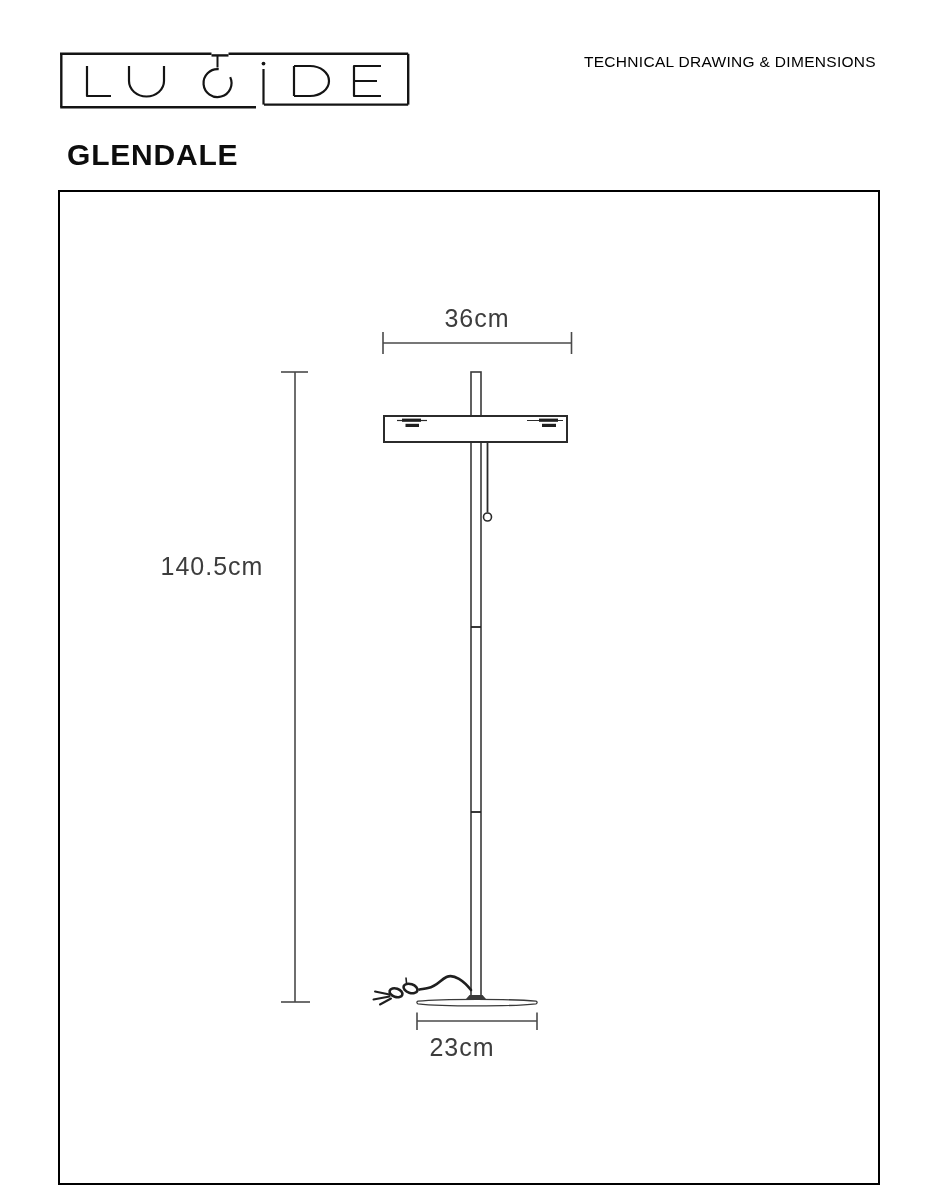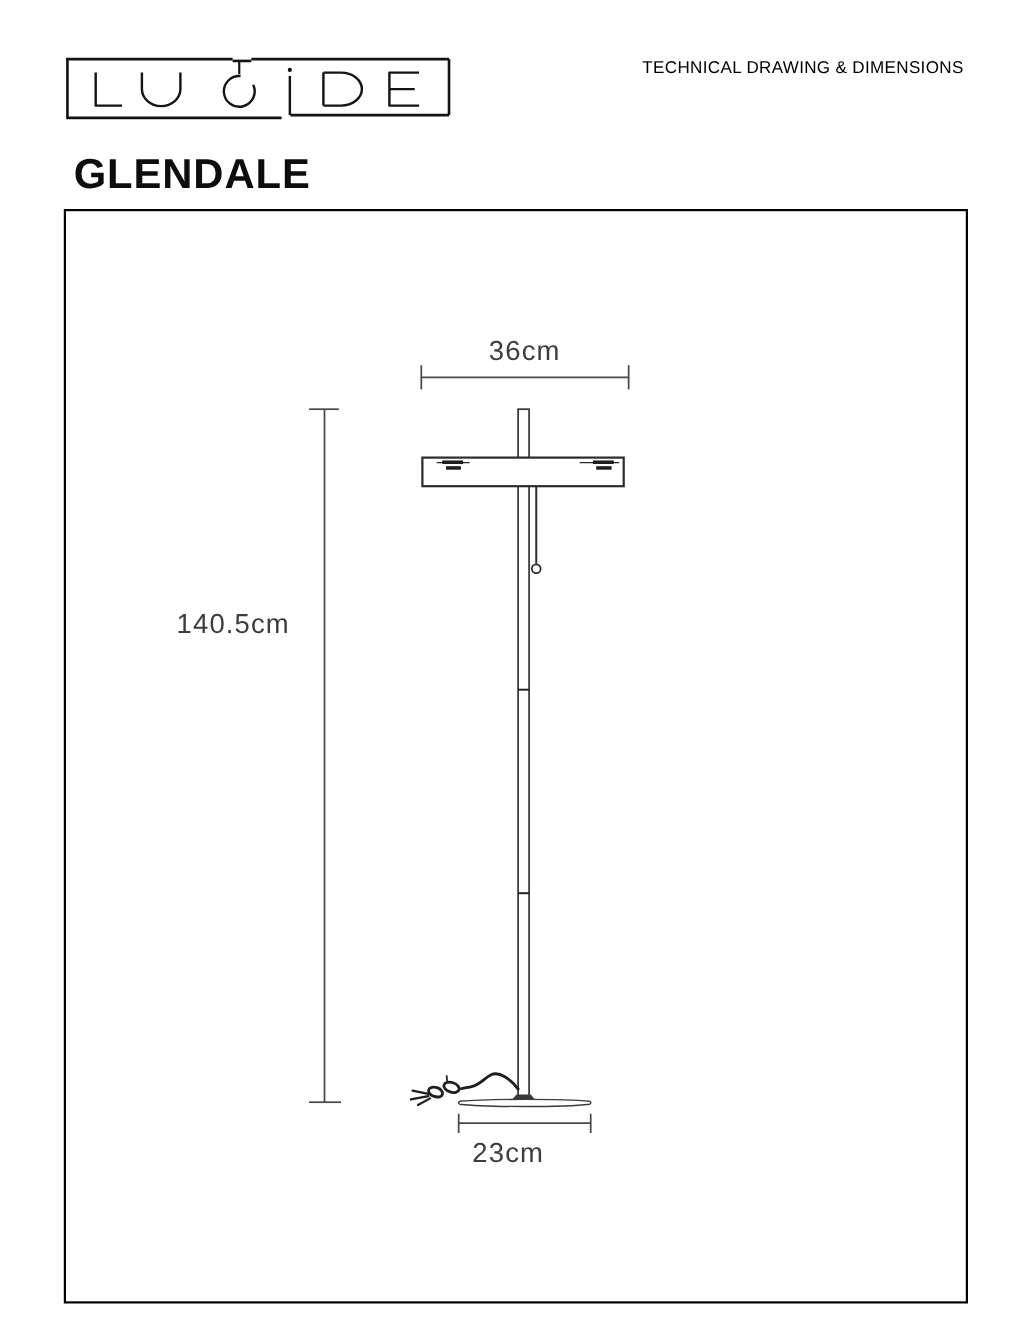--- a/index.html
+++ b/index.html
@@ -7,21 +7,21 @@
     position:relative; width:930px; height:1200px; background:#ffffff;
     font-family:"Liberation Sans", sans-serif; color:#111; overflow:hidden;
   }
   .logo-svg { position:absolute; left:60px; top:51px; width:350px; height:58px; }
   .tech-title {
     position:absolute; top:53px; right:54px;
     font-size:15.5px; letter-spacing:0.3px; color:#000; white-space:nowrap;
   }
   .product-name {
     position:absolute; left:67px; top:138px;
-    font-size:38px; font-weight:bold; letter-spacing:0.8px; color:#0d0d0d;
+    font-size:30px; font-weight:bold; letter-spacing:0.8px; color:#0d0d0d;
   }
   .meta { position:absolute; left:455px; top:131px; font-size:15px; line-height:16.5px; color:#000; }
   .meta-line { white-space:nowrap; }
   .meta-label { font-weight:bold; margin-right:5px; }
   .meta-value-bold { font-weight:bold; letter-spacing:0.3px; }
   .meta-value { font-weight:normal; letter-spacing:0.2px; }
   .drawing-frame {
     position:absolute; left:58px; top:190px; width:822px; height:995px;
     border:2px solid #000; box-sizing:border-box; background:#fff;
   }

